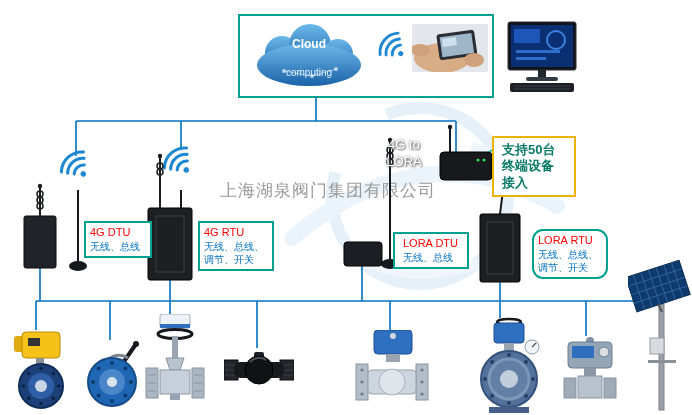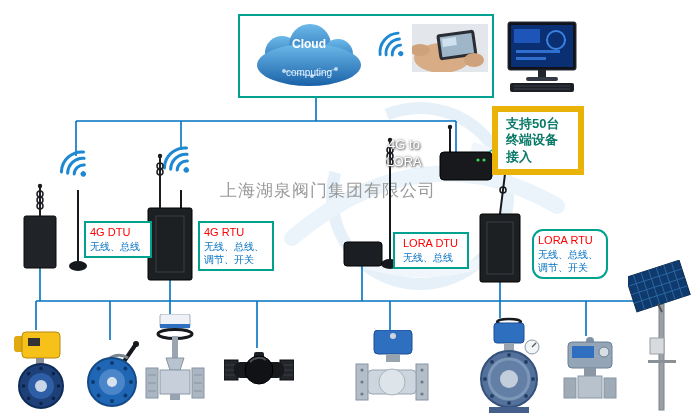--- a/index.html
+++ b/index.html
@@ -16,21 +16,21 @@
   .lines{left:0;top:0;z-index:1;}
   
   .top-box{left:238px;top:14px;width:252px;height:80px;border:2px solid #00A18F;background:#fff;z-index:2;}
   .cloud{left:10px;top:5px;width:118px;height:68px;}
   .cloud-title{position:absolute;left:0;top:16px;width:118px;text-align:center;color:#fff;font-weight:bold;font-size:12px;}
   .cloud-sub{position:absolute;left:0;top:30px;width:118px;text-align:center;color:#e2f1ff;font-size:10px;margin-top:16px;}
   .wifi{z-index:2;}
   .phone{left:172px;top:8px;width:76px;height:48px;}
   .monitor{left:502px;top:20px;width:80px;height:74px;z-index:2;}
   
-  .note{left:492px;top:106px;width:70px;border:6px solid #eab308;background:#fff;padding:4px 2px 4px 8px;z-index:3;}
+  .note{left:492px;top:136px;width:70px;border:2px solid #eab308;background:#fff;padding:4px 2px 4px 8px;z-index:3;}
   .note div{font-size:13px;font-weight:600;color:#0A7A68;line-height:1.25;}
   
   .hardware{left:0;top:0;z-index:2;}
   
   .lb{position:absolute;border:2px solid #00A18F;background:#fff;padding:3px 4px;z-index:3;}
   .lb .nm{color:#FF0000;font-size:11px;line-height:1.25;}
   .lb .ds{color:#0070C0;font-size:10px;line-height:1.3;}
   .lb1{left:84px;top:221px;width:56px;}
   .lb2{left:198px;top:221px;width:64px;}
   .lb3{left:393px;top:232px;width:60px;padding-left:8px;}

